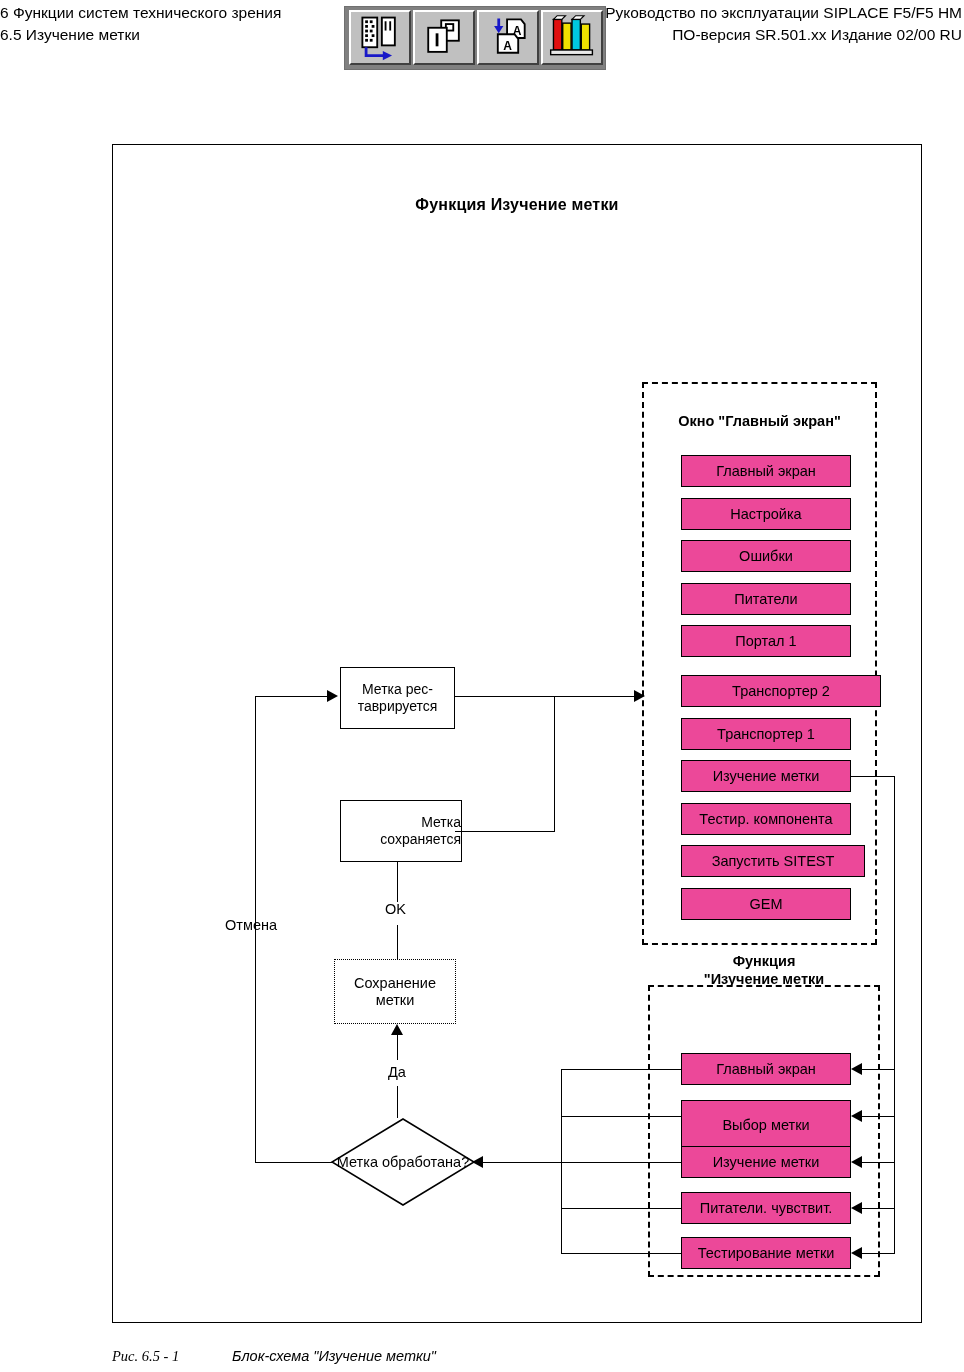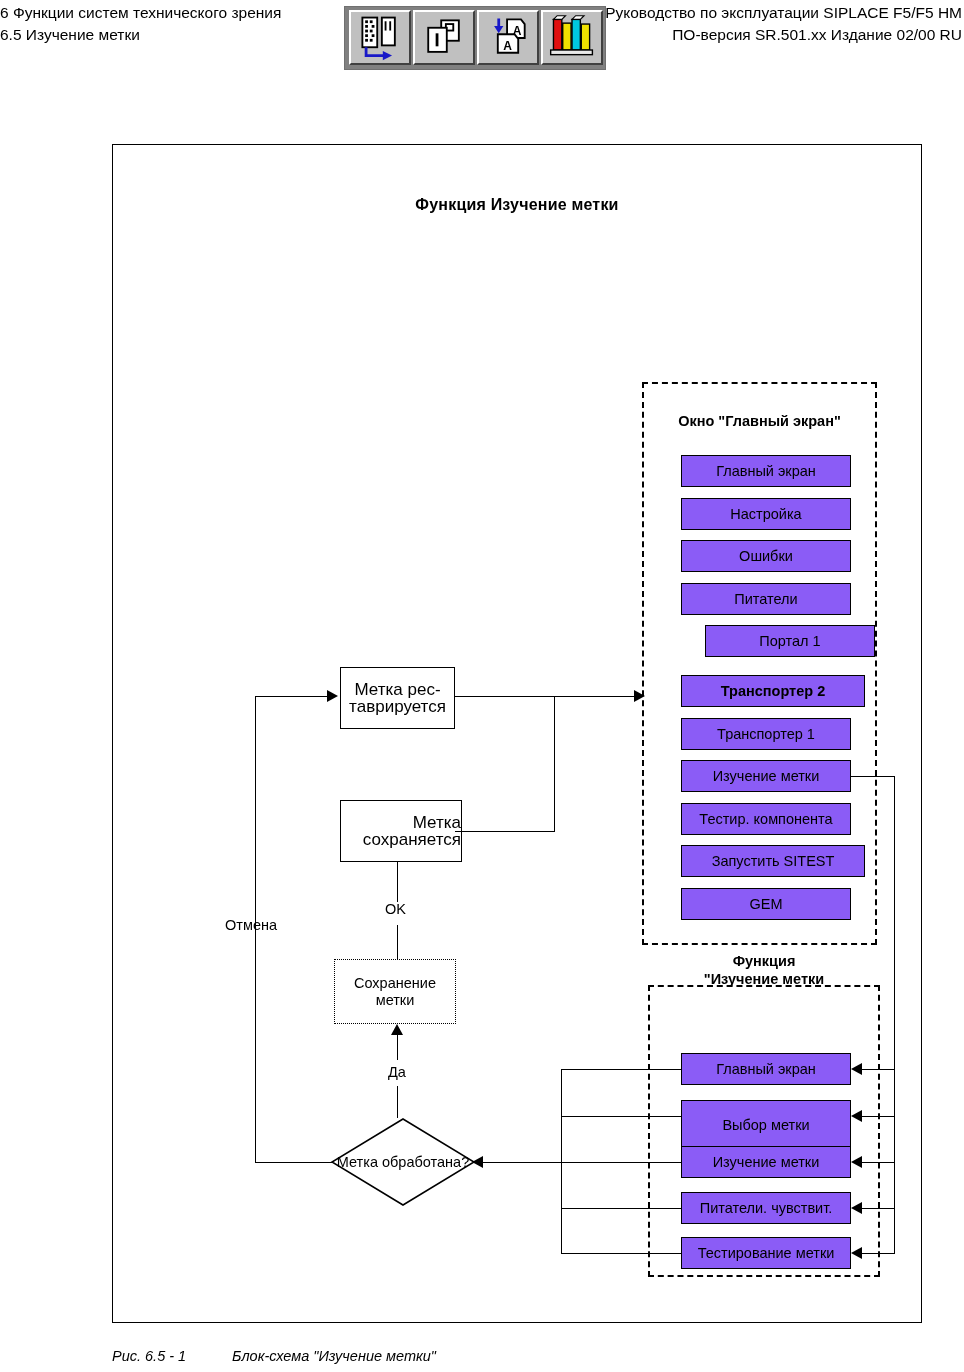--- a/index.html
+++ b/index.html
@@ -36,28 +36,28 @@
   #figure-frame{
     position:absolute;left:112px;top:144px;width:810px;height:1179px;
     border:1.5px solid #000;box-sizing:border-box;background:#fff;
   }
 
   #figure-title{
     position:absolute;left:112px;top:196px;width:810px;text-align:center;
     font-size:16px;font-weight:bold;letter-spacing:.2px;
   }
   .menu-box{
-    position:absolute;border:1.5px solid #000;background:#8b5cf6;box-sizing:border-box;
+    position:absolute;border:1.5px solid #000;background:#ec4899;box-sizing:border-box;
     display:flex;align-items:center;justify-content:center;
     font-size:14.5px;white-space:nowrap;
   }
   .proc-box{
     position:absolute;border:1.5px solid #000;background:#fff;box-sizing:border-box;
     display:flex;align-items:center;justify-content:center;text-align:center;
-    font-size:17px;line-height:17px;
+    font-size:14px;line-height:17px;
   }
   .dotted-box{
     position:absolute;border:1.5px dotted #000;background:#fff;box-sizing:border-box;
     display:flex;align-items:center;justify-content:center;text-align:center;
     font-size:14.5px;line-height:17px;
   }
   .dashed-group{
     position:absolute;border:2px dashed #000;background:transparent;box-sizing:border-box;
   }
   .group-title{
@@ -83,21 +83,21 @@
     position:absolute;left:0;top:0;width:146px;height:90px;
     display:flex;align-items:center;justify-content:center;text-align:center;
     font-size:14.5px;line-height:17px;
   }
 
   
   #caption{
     position:absolute;left:112px;top:1348px;font-size:14.5px;font-style:italic;
     white-space:nowrap;
   }
-  #caption .cap-num{display:inline-block;width:120px;}
+  #caption .cap-num{display:inline-block;width:120px;font-family:Liberation Serif, serif;}
 </style>
 </head>
 <body>
 
 <div id="page-header">
 
   <div class="hdr-left">
     <div>6 Функции систем технического зрения</div>
     <div>6.5 Изучение метки</div>
   </div>
@@ -171,22 +171,22 @@
 
 <div id="figure-title">Функция   Изучение метки</div>
 
 <div class="dashed-group" style="left:642px;top:382px;width:235px;height:563px;"></div>
 <div class="group-title" style="left:642px;top:412px;width:235px;">Окно "Главный экран"</div>
 
 <div class="menu-box" style="left:681px;top:455px;width:170px;height:32px;">Главный экран</div>
 <div class="menu-box" style="left:681px;top:498px;width:170px;height:32px;">Настройка</div>
 <div class="menu-box" style="left:681px;top:540px;width:170px;height:32px;">Ошибки</div>
 <div class="menu-box" style="left:681px;top:583px;width:170px;height:32px;">Питатели</div>
-<div class="menu-box" style="left:681px;top:625px;width:170px;height:32px;margin-left:24px;">Портал 1</div>
-<div class="menu-box" style="left:681px;top:675px;width:184px;height:32px;font-weight:bold;">Транспортер 2</div>
+<div class="menu-box" style="left:681px;top:625px;width:170px;height:32px;">Портал 1</div>
+<div class="menu-box" style="left:681px;top:675px;width:200px;height:32px;">Транспортер 2</div>
 <div class="menu-box" style="left:681px;top:718px;width:170px;height:32px;">Транспортер 1</div>
 <div class="menu-box" style="left:681px;top:760px;width:170px;height:32px;">Изучение метки</div>
 <div class="menu-box" style="left:681px;top:803px;width:170px;height:32px;">Тестир. компонента</div>
 <div class="menu-box" style="left:681px;top:845px;width:184px;height:32px;">Запустить SITEST</div>
 <div class="menu-box" style="left:681px;top:888px;width:170px;height:32px;">GEM</div>
 
 <div class="dashed-group" style="left:648px;top:985px;width:232px;height:292px;"></div>
 <div class="group-title" style="left:648px;top:952px;width:232px;text-align:center;">Функция
 "Изучение метки</div>
 

